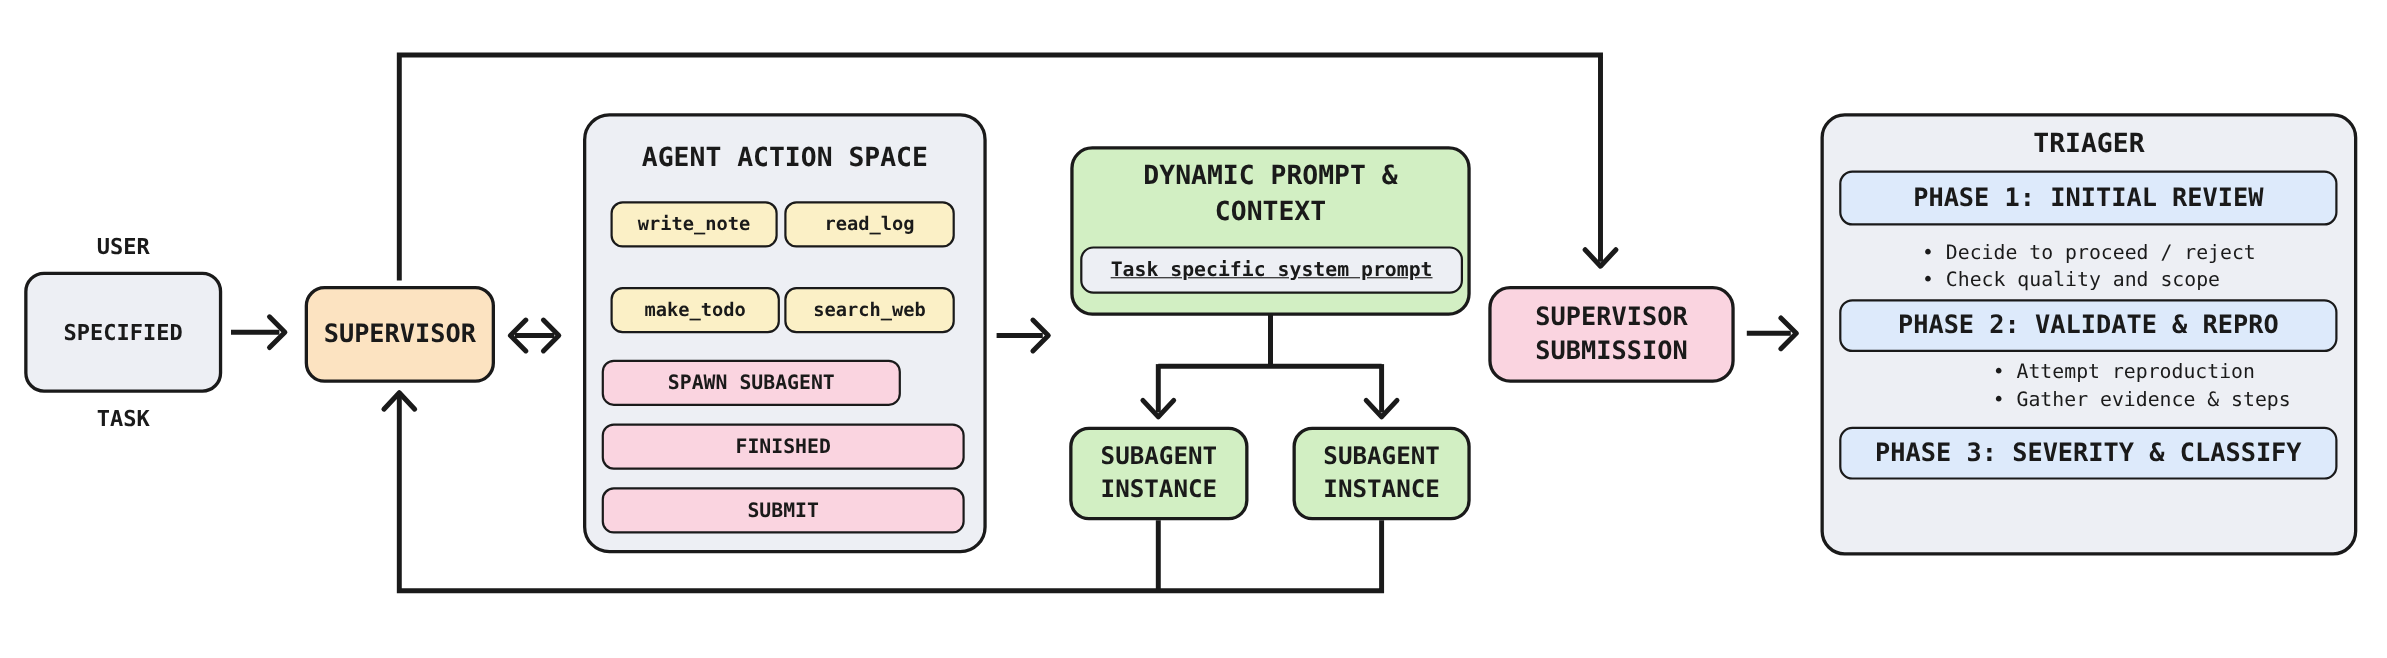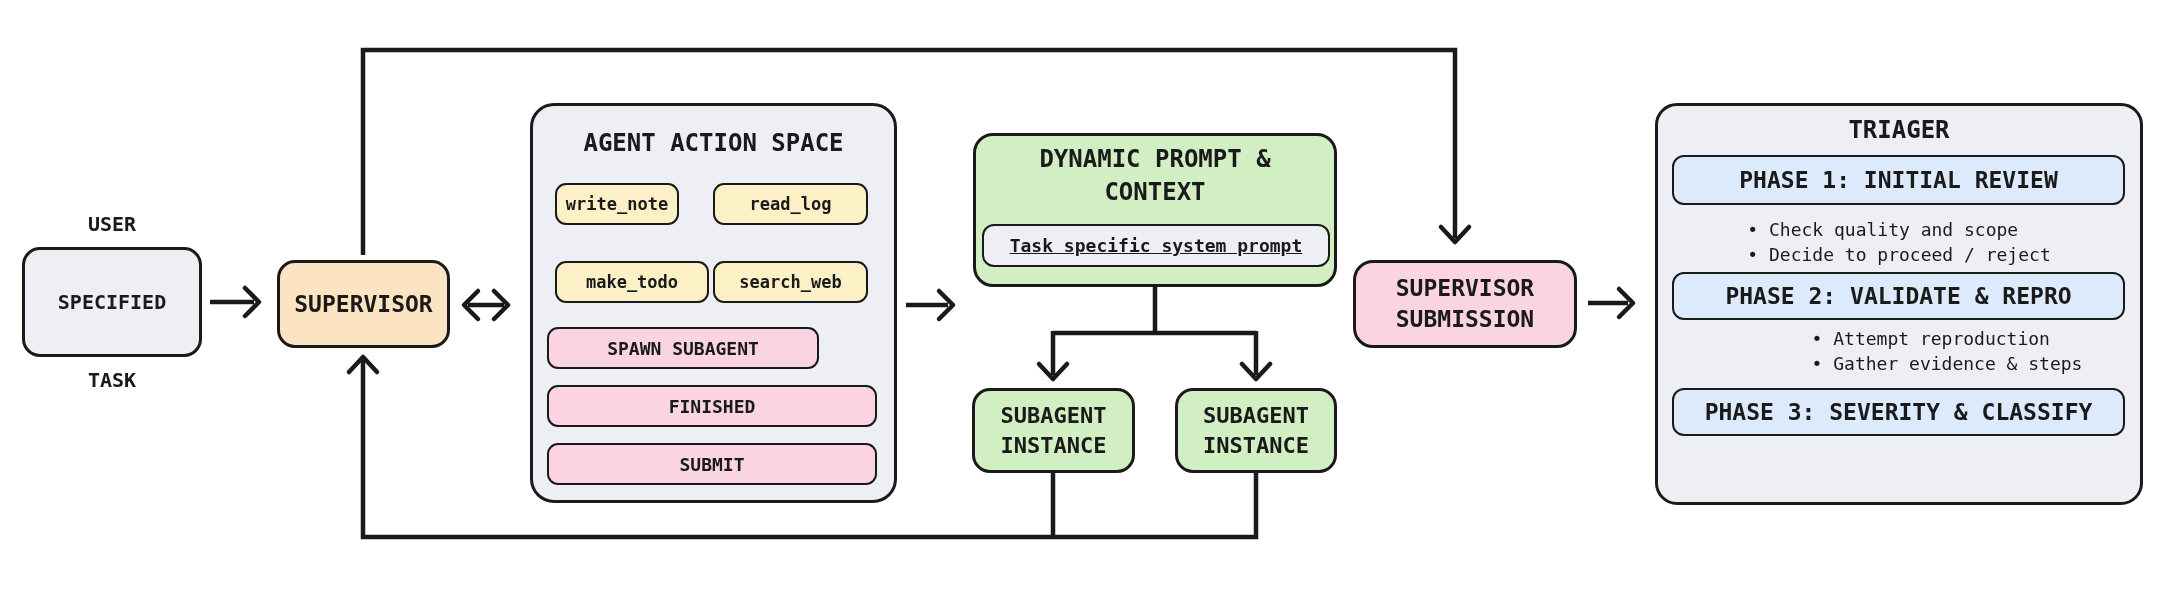--- a/index.html
+++ b/index.html
@@ -113,21 +113,21 @@
     <span class="ln">TASK</span>
   </div>
 
   <div class="box orange fs23" style="left:277px;top:260px;width:173px;height:88px;border-radius:18px;">
     <span>SUPERVISOR</span>
   </div>
 
   <div class="box gray" style="left:530px;top:103px;width:367px;height:400px;border-radius:24px;"></div>
   <div class="title" style="top:128px;left:530px;width:367px;">AGENT ACTION SPACE</div>
 
-  <div class="pill yellow fs17" style="left:555px;top:183px;width:124px;height:42px;border-radius:11px;text-align:right;">write_note</div>
+  <div class="pill yellow fs17" style="left:555px;top:183px;width:152px;height:42px;border-radius:11px;text-align:right;">write_note</div>
   <div class="pill yellow fs17" style="left:713px;top:183px;width:155px;height:42px;border-radius:11px;">read_log</div>
   <div class="pill yellow fs17" style="left:555px;top:261px;width:154px;height:42px;border-radius:11px;">make_todo</div>
   <div class="pill yellow fs17" style="left:713px;top:261px;width:155px;height:42px;border-radius:11px;">search_web</div>
 
   <div class="pill pink fs18" style="left:547px;top:327px;width:272px;height:42px;border-radius:11px;">SPAWN SUBAGENT</div>
   <div class="pill pink fs18" style="left:547px;top:385px;width:330px;height:42px;border-radius:11px;">FINISHED</div>
   <div class="pill pink fs18" style="left:547px;top:443px;width:330px;height:42px;border-radius:11px;">SUBMIT</div>
 
   <div class="box green" style="left:973px;top:133px;width:364px;height:154px;border-radius:20px;justify-content:flex-start;">
     <div class="fs24" style="margin-top:7px;">
@@ -150,22 +150,22 @@
     <span class="ln">SUPERVISOR</span>
     <span class="ln">SUBMISSION</span>
   </div>
 
   <div class="box gray" style="left:1655px;top:103px;width:488px;height:402px;border-radius:22px;"></div>
   <div class="title" style="top:115px;left:1655px;width:488px;">TRIAGER</div>
 
   <div class="pill blue fs23" style="left:1672px;top:155px;width:453px;height:50px;border-radius:12px;">PHASE 1: INITIAL REVIEW</div>
   <div class="bullets" style="top:217px;left:1655px;width:488px;">
     <span class="inner">
+      <span class="bline">• Decide to proceed / reject</span>
       <span class="bline">• Check quality and scope</span>
-      <span class="bline">• Decide to proceed / reject</span>
     </span>
   </div>
 
   <div class="pill blue fs23" style="left:1672px;top:272px;width:453px;height:48px;border-radius:12px;">PHASE 2: VALIDATE &amp; REPRO</div>
   <div class="bullets" style="top:326px;left:1655px;width:584px;">
     <span class="inner">
       <span class="bline">• Attempt reproduction</span>
       <span class="bline">• Gather evidence &amp; steps</span>
     </span>
   </div>

